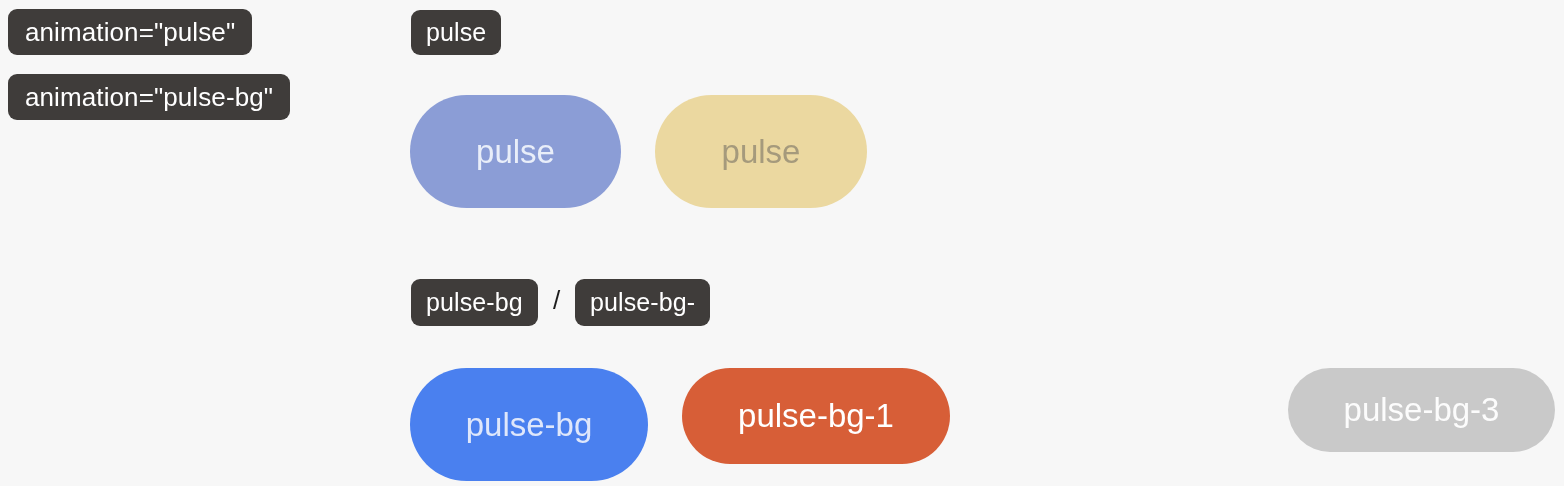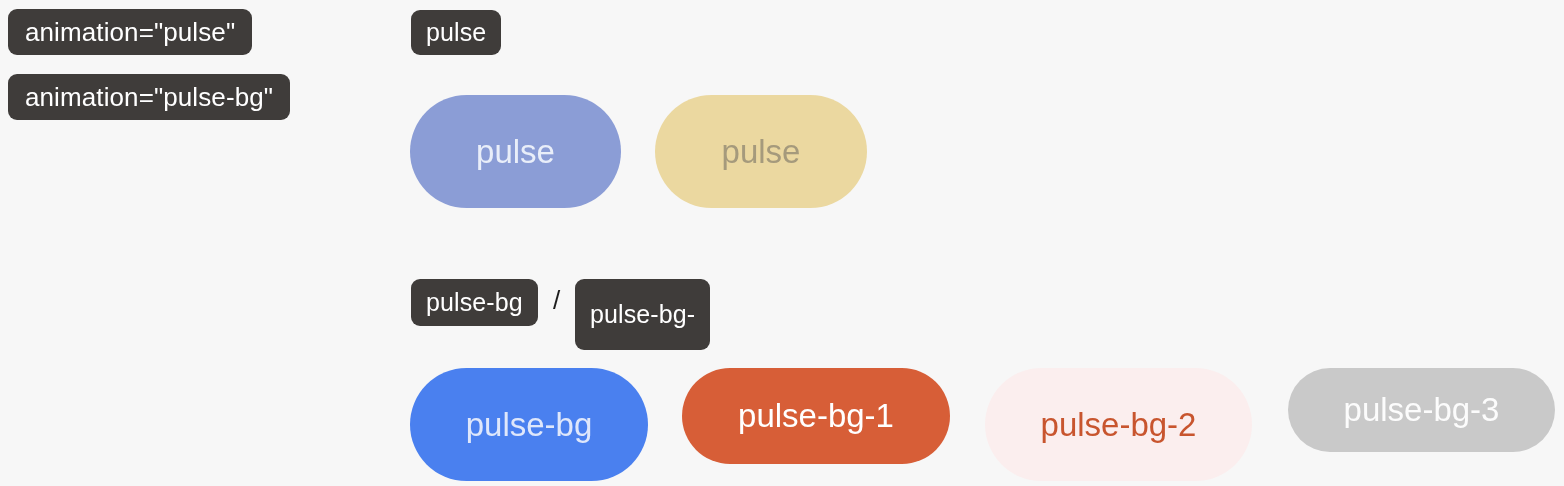--- a/index.html
+++ b/index.html
@@ -63,21 +63,21 @@
     top: 279px;
     height: 47px;
     padding: 0 15px;
     font-size: 25px;
   }
 
   #badge-pulse-bg-dash {
     left: 575px;
     top: 279px;
     height: 47px;
-    padding: 12px 15px;
+    padding: 0 15px;
     font-size: 25px;
   }
 
   .slash-sep {
     position: absolute;
     left: 553px;
     top: 285px;
     font-size: 26px;
     color: #1d1d1d;
     font-family: "Liberation Sans", sans-serif;
@@ -178,21 +178,18 @@
   <span class="code-badge" id="badge-pulse-bg-dash">pulse-bg-</span>
 
   <div class="pill" id="pill-pulse-bg">
     <span>pulse-bg</span>
   </div>
 
   <div class="pill" id="pill-pulse-bg-1">
     <span>pulse-bg-1</span>
   </div>
 
-  <div class="pill" id="pill-pulse-bg-2">
-    <span>pulse-bg-2</span>
-  </div>
 
   <div class="pill" id="pill-pulse-bg-3">
     <span>pulse-bg-3</span>
   </div>
 
 </div>
 
 </body></html>

